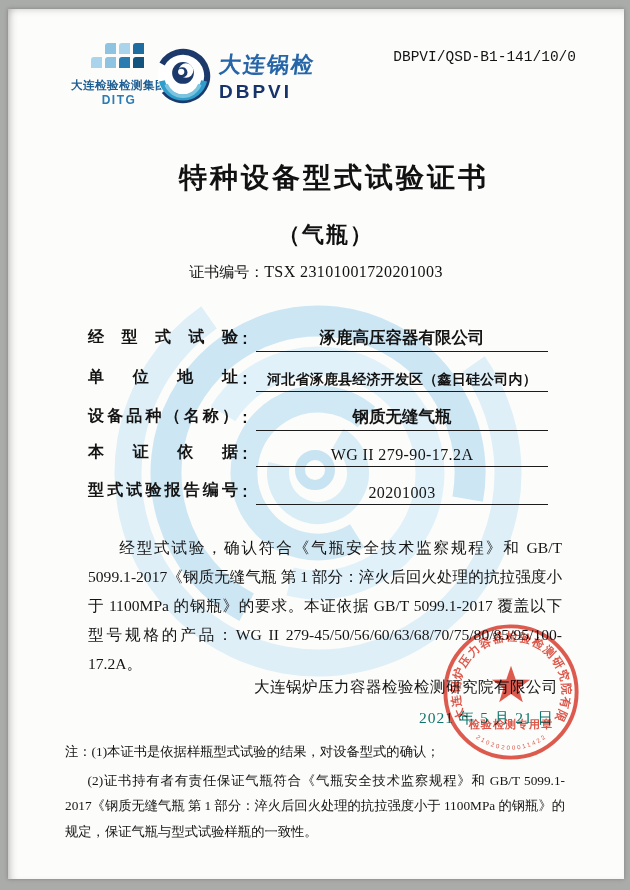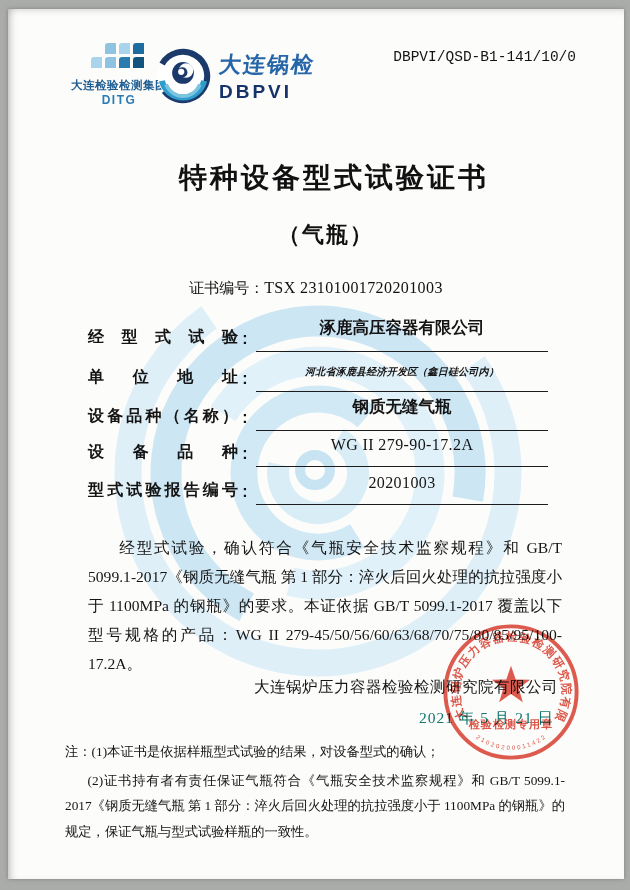--- a/index.html
+++ b/index.html
@@ -18,32 +18,32 @@
             font-family:"Liberation Serif",serif;}
   .dbpvi-abbr{font-size:19px;font-weight:bold;color:#16346b;letter-spacing:3px;margin-top:1px;}
   .doc-code{position:absolute;right:48px;top:40px;font-family:Liberation Mono, monospace;
             font-size:14.5px;color:#141414;z-index:1;}
   
   .title{position:absolute;left:60px;right:24px;top:150px;text-align:center;font-size:28px;
          font-weight:bold;color:#111;letter-spacing:3px;z-index:1;}
   .subtitle{position:absolute;left:40px;right:20px;top:211px;text-align:center;font-size:22px;
             font-weight:bold;color:#111;letter-spacing:2px;z-index:1;}
   .certno{position:absolute;left:0;right:0;top:254px;text-align:center;z-index:1;
-          font-family:"Liberation Serif",serif;color:#111;margin-top:16px;}
+          font-family:"Liberation Serif",serif;color:#111;}
   .certno-label{font-size:15px;}
   .certno-val{font-size:16px;letter-spacing:.4px;}
   
   .frow{position:absolute;left:80px;right:76px;height:30px;display:flex;align-items:flex-end;z-index:1;}
   .flabel{width:150px;font-size:16px;font-weight:bold;color:#141414;text-align:justify;
           text-align-last:justify;padding-bottom:4px;}
   .fcolon{width:14px;text-align:center;font-weight:bold;font-size:16px;padding-bottom:4px;color:#141414;}
   .fvalue{flex:1;border-bottom:1.6px solid #1c1c1c;text-align:center;margin-left:4px;
-          padding-bottom:12px;white-space:nowrap;color:#141414;}
+          padding-bottom:2px;white-space:nowrap;color:#141414;}
   .fvalue.cn{font-size:16.5px;font-weight:bold;}
-  .fvalue.cn.long{font-size:10px;letter-spacing:.2px;font-style:italic;}
+  .fvalue.cn.long{font-size:14px;letter-spacing:.2px;}
   .fvalue.latin{font-family:"Liberation Serif",serif;font-size:16px;letter-spacing:.4px;}
   
   .bodytext{position:absolute;left:80px;right:62px;top:524px;margin:0;z-index:1;
             font-family:"Liberation Serif",serif;font-size:15.6px;line-height:29px;
             text-align:justify;text-indent:2em;color:#151515;}
   .issuer{position:absolute;right:66px;top:668px;font-family:"Liberation Serif",serif;
           font-size:15.5px;color:#151515;letter-spacing:.5px;z-index:1;}
   .issue-date{position:absolute;right:70px;top:699px;font-family:"Liberation Serif",serif;
               font-size:15.5px;color:#0f766e;letter-spacing:1px;z-index:1;}
   .notes{position:absolute;left:54px;right:56px;top:727px;z-index:1;
@@ -121,21 +121,21 @@
     <span class="flabel">单位地址</span>
     <span class="fcolon">:</span>
     <span class="fvalue cn long">河北省涿鹿县经济开发区（鑫日硅公司内）</span>
   </div>
   <div class="frow" style="top:392px">
     <span class="flabel">设备品种（名称）</span>
     <span class="fcolon">:</span>
     <span class="fvalue cn">钢质无缝气瓶</span>
   </div>
   <div class="frow" style="top:428px">
-    <span class="flabel">设备品种</span>
+    <span class="flabel">本证依据</span>
     <span class="fcolon">:</span>
     <span class="fvalue latin">WG II 279-90-17.2A</span>
   </div>
   <div class="frow" style="top:466px">
     <span class="flabel">型式试验报告编号</span>
     <span class="fcolon">:</span>
     <span class="fvalue latin">20201003</span>
   </div>
 
   <p class="bodytext">经型式试验，确认符合《气瓶安全技术监察规程》和 GB/T 5099.1-2017《钢质无缝气瓶 第 1 部分：淬火后回火处理的抗拉强度小于 1100MPa 的钢瓶》的要求。本证依据 GB/T 5099.1-2017 覆盖以下型号规格的产品：WG II 279-45/50/56/60/63/68/70/75/80/85/95/100-17.2A。</p>

